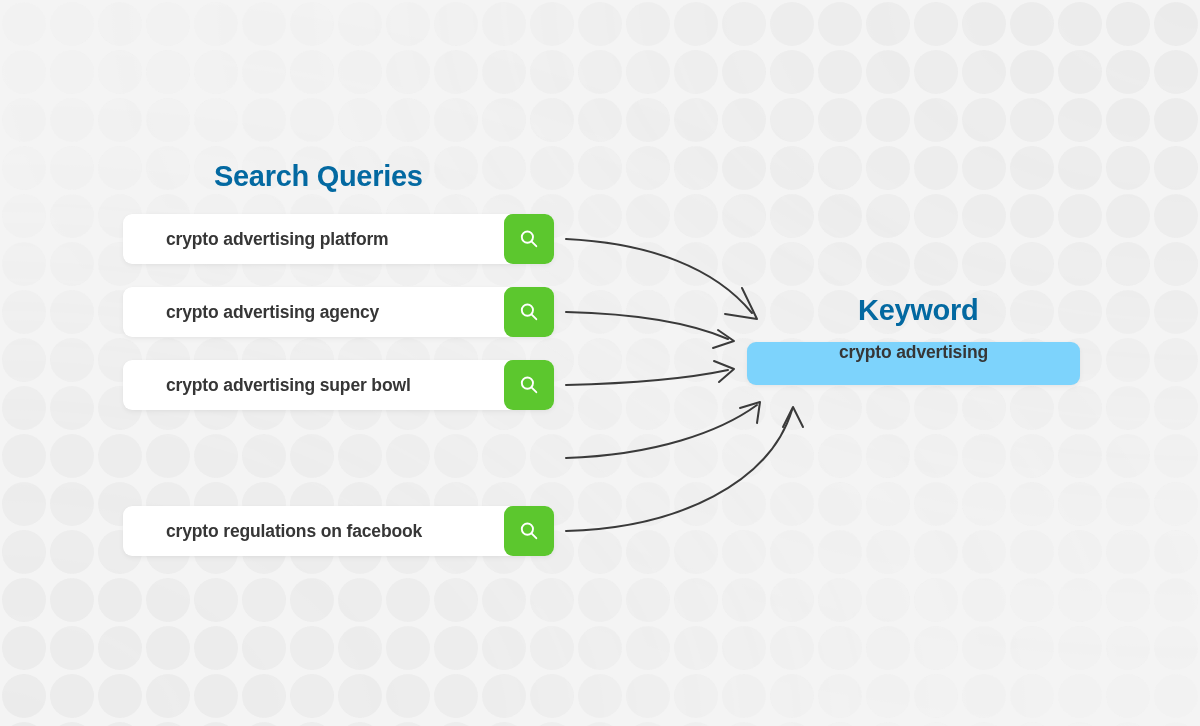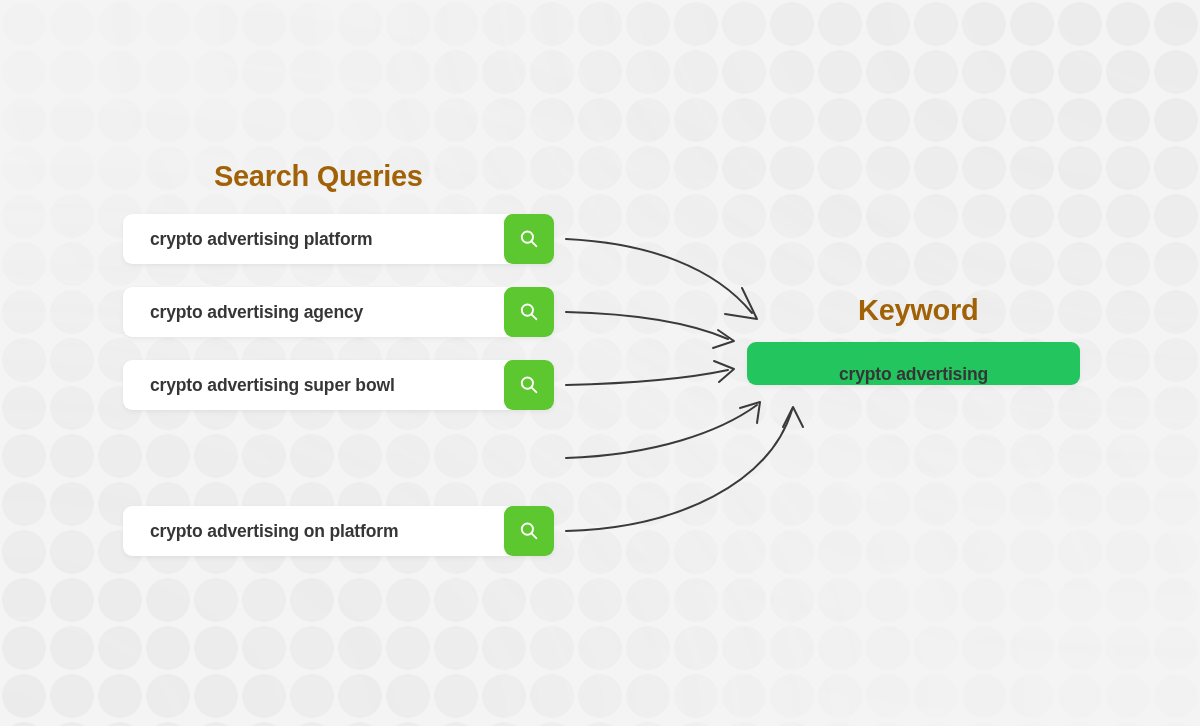--- a/index.html
+++ b/index.html
@@ -27,21 +27,21 @@
     position: absolute;
     inset: 0;
     pointer-events: none;
   }
 
   
   .col-title {
     position: absolute;
     font-size: 29px;
     font-weight: bold;
-    color: #a16207;
+    color: #0369a1;
     letter-spacing: -0.3px;
     white-space: nowrap;
   }
   #title-search-queries {
     left: 214px;
     top: 160px;
   }
   #title-keyword {
     left: 843px;
     top: 294px;
@@ -56,21 +56,21 @@
     display: flex;
     align-items: stretch;
     border-radius: 9px;
     background: #ffffff;
     box-shadow: 0 2px 5px rgba(0,0,0,0.055), 0 0 1px rgba(0,0,0,0.04);
   }
   .query-text {
     flex: 1 1 auto;
     display: flex;
     align-items: center;
-    padding-left: 27px;
+    padding-left: 43px;
     font-size: 17.5px;
     font-weight: bold;
     color: #363636;
     letter-spacing: -0.15px;
     white-space: nowrap;
   }
   .query-btn {
     flex: 0 0 50px;
     width: 50px;
     border-radius: 9px;
@@ -82,24 +82,24 @@
   .query-btn svg { display: block; }
 
   
   #keyword-box {
     position: absolute;
     left: 747px;
     top: 342px;
     width: 333px;
     height: 43px;
     border-radius: 9px;
-    background: #22c55e;
+    background: #7dd3fc;
     box-shadow: 0 2px 5px rgba(0,0,0,0.055), 0 0 1px rgba(0,0,0,0.04);
     display: flex;
-    align-items: flex-end;
+    align-items: flex-start;
     justify-content: center;
   }
   #keyword-box .kw-text {
     font-size: 17.5px;
     font-weight: bold;
     color: #363636;
     letter-spacing: -0.15px;
     white-space: nowrap;
   }
 
@@ -204,21 +204,21 @@
         <svg width="24" height="24" viewBox="0 0 24 24" fill="none" stroke="#ffffff" stroke-width="1.9" stroke-linecap="round">
           <circle cx="10.4" cy="10.1" r="5.6"></circle>
           <line x1="14.5" x2="19.3" y1="14.3" y2="19.2"></line>
         </svg>
       </span>
     </div>
   </div>
 
 
   <div class="query-row" style="top:506px">
-    <div class="query-text">crypto advertising on platform</div>
+    <div class="query-text">crypto regulations on facebook</div>
     <div class="query-btn">
       <span>
         <svg width="24" height="24" viewBox="0 0 24 24" fill="none" stroke="#ffffff" stroke-width="1.9" stroke-linecap="round">
           <circle cx="10.4" cy="10.1" r="5.6"></circle>
           <line x1="14.5" x2="19.3" y1="14.3" y2="19.2"></line>
         </svg>
       </span>
     </div>
   </div>
 

